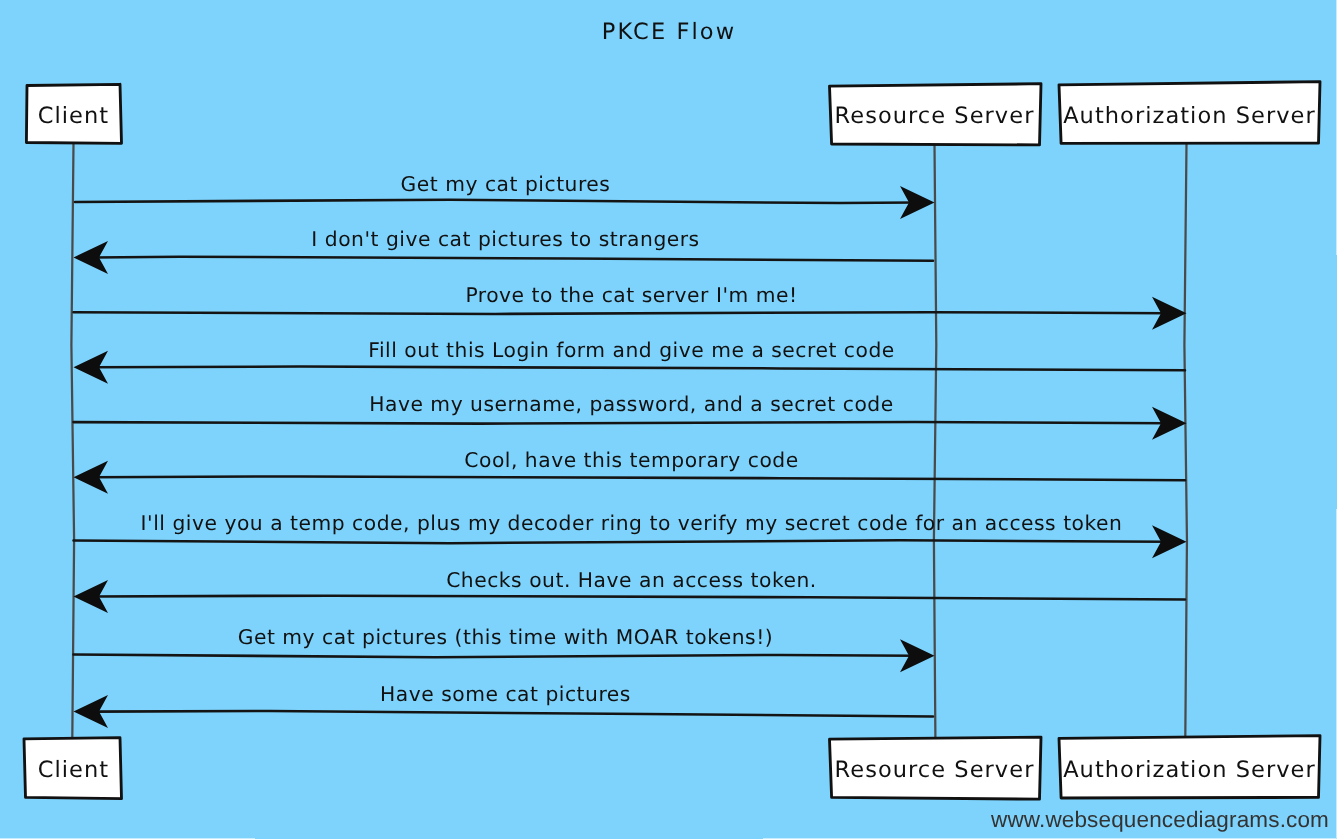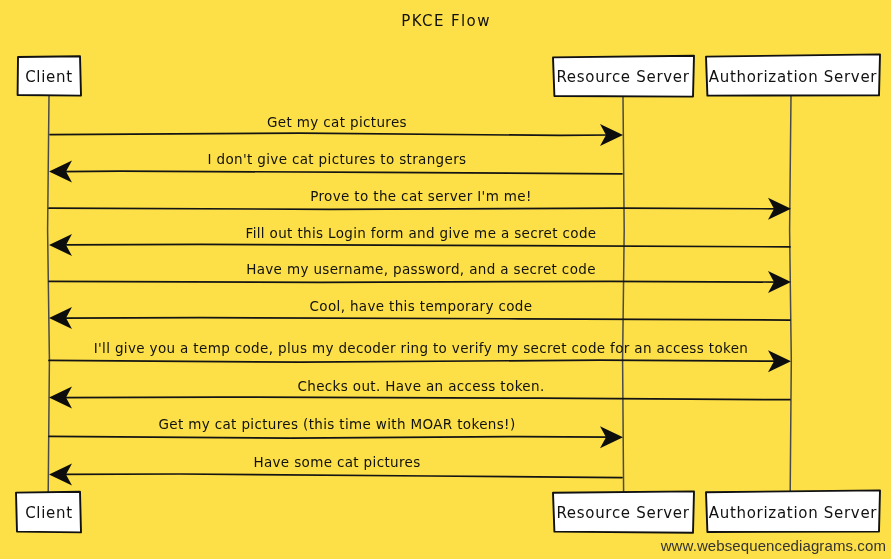--- a/index.html
+++ b/index.html
@@ -4,21 +4,21 @@
 <style>
   html, body {
     margin: 0;
     padding: 0;
     background: #ffffff;
   }
   #diagram-root {
     position: relative;
     width: 891px;
     height: 559px;
-    background: #fde047;
+    background: #7dd3fc;
     overflow: hidden;
     font-family: "DejaVu Sans", sans-serif;
   }
   #diagram-svg {
     position: absolute;
     top: 0;
     left: 0;
     width: 891px;
     height: 559px;
   }

